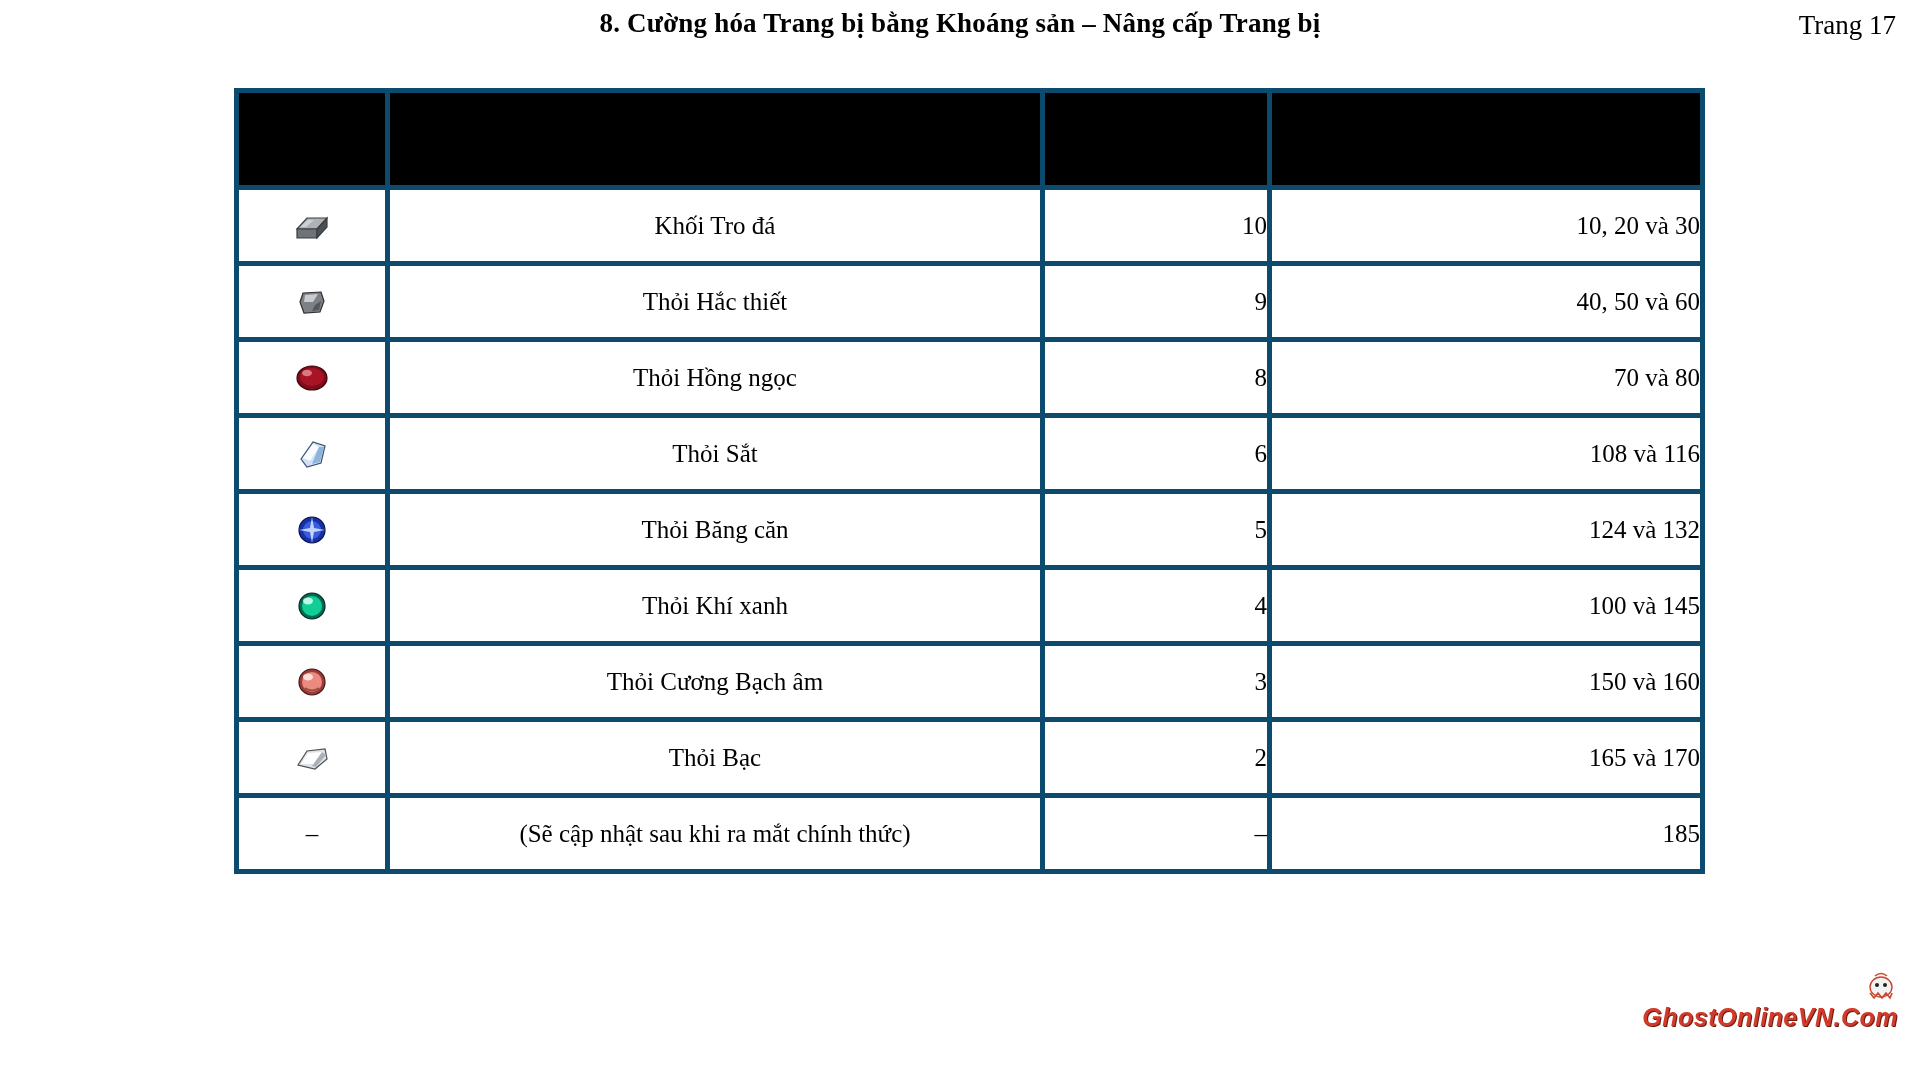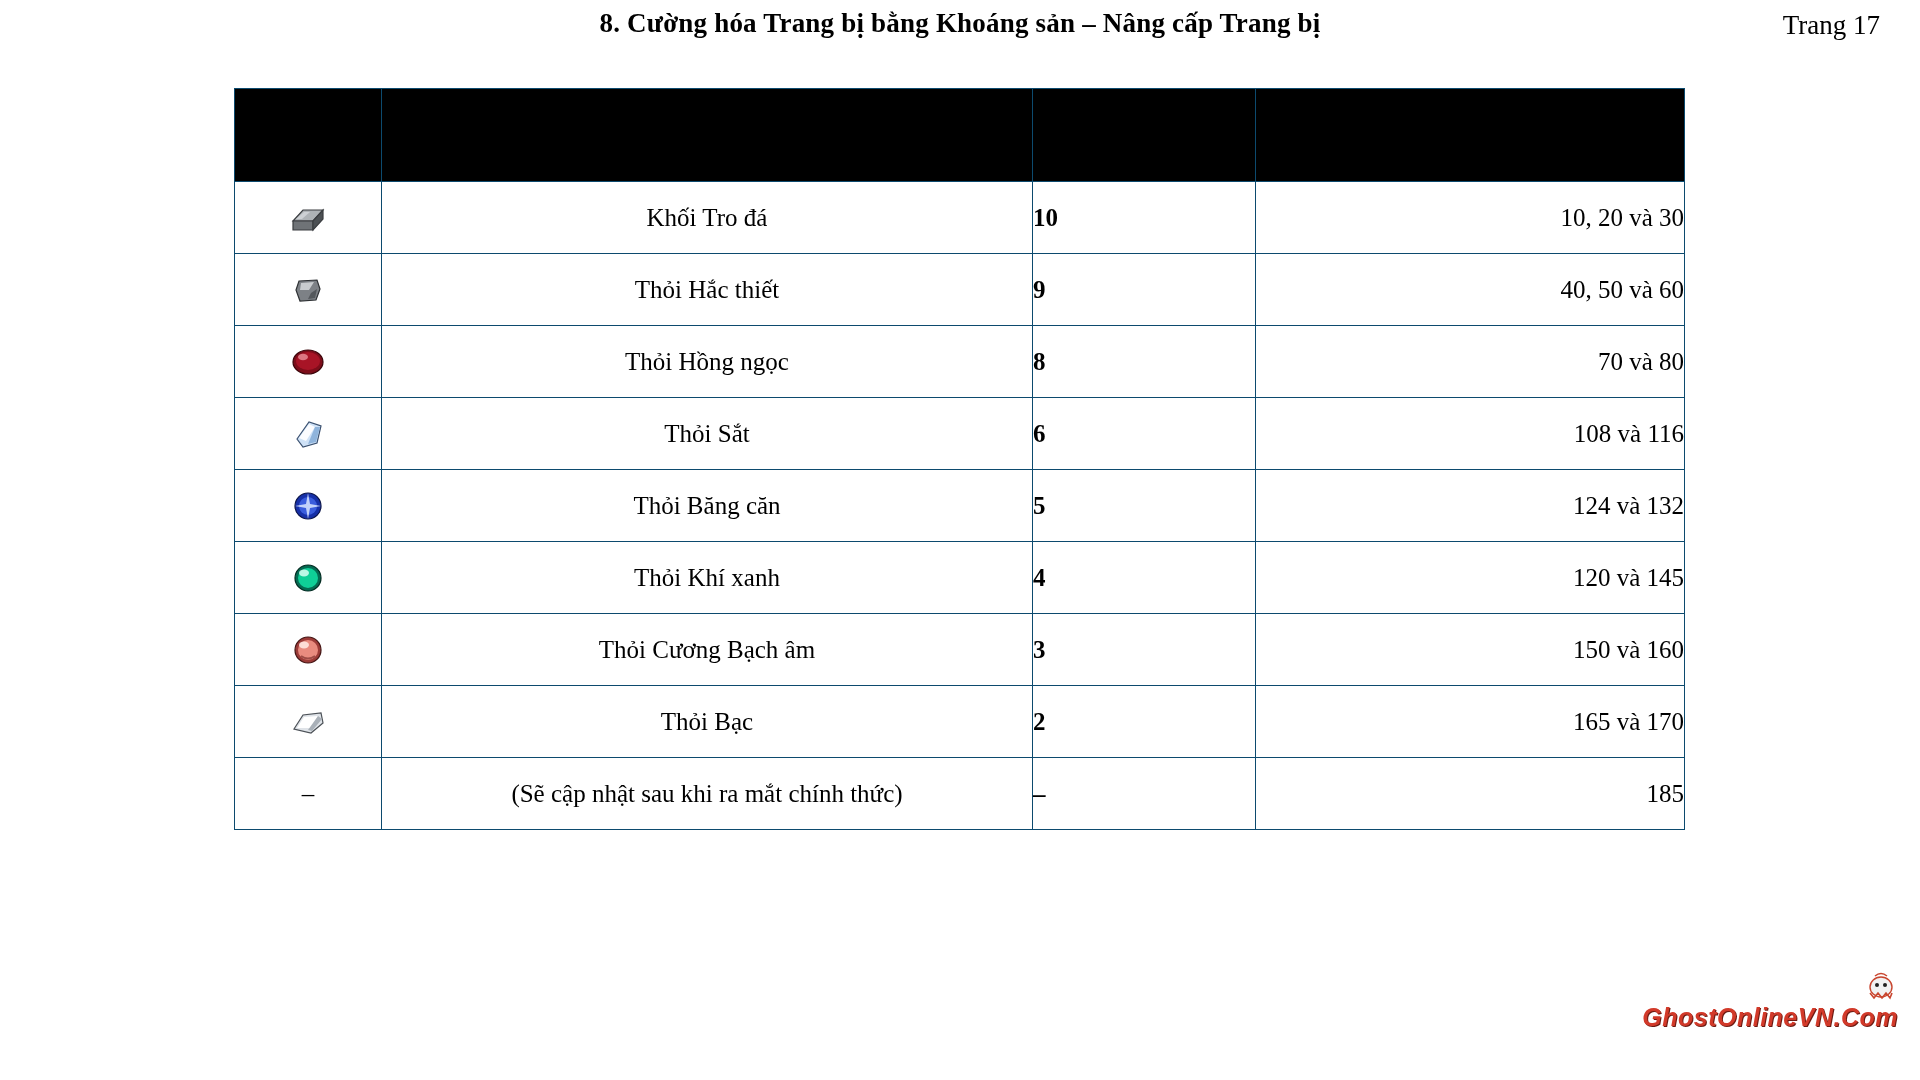--- a/index.html
+++ b/index.html
@@ -35,21 +35,21 @@
     text-align: center;
     font-size: 27px;
     font-weight: bold;
     color: #000000;
     letter-spacing: 0.2px;
     white-space: nowrap;
   }
 
   .page-number {
     position: absolute;
-    right: 40px;
+    right: 24px;
     top: 2px;
     font-size: 27px;
     color: #000000;
     white-space: nowrap;
   }
 
   
   .table-wrap {
     position: absolute;
     left: 234px;
@@ -58,21 +58,21 @@
   }
 
   table.mineral-table {
     border-collapse: collapse;
     table-layout: fixed;
     width: 1446px;
   }
 
   table.mineral-table td,
   table.mineral-table th {
-    border: 1px solid #0c4a6e;
+    border: 5px solid #0c4a6e;
     padding: 0;
     color: #000000;
   }
 
   thead tr {
     background: #000000;
   }
 
   thead th {
     background: #000000;
@@ -102,21 +102,21 @@
   td.icon-cell {
     text-align: center;
     vertical-align: middle;
   }
 
   td.name-cell {
     text-align: center;
     padding: 0 12px;
   }
 
-  td.rank-cell { text-align: left; font-weight: bold; }
+  td.rank-cell { text-align: right; }
   td.level-cell { text-align: right; }
 
   
   .ico {
     display: inline-block;
     width: 42px;
     height: 42px;
     vertical-align: middle;
     position: relative;
   }
@@ -258,21 +258,21 @@
             <span class="ico">
               <svg width="42" height="42" viewBox="0 0 42 42">
                 <circle cx="21" cy="21" r="13" fill="#046b52" stroke="#022a20" stroke-width="1.2"></circle>
                 <circle cx="21" cy="21" r="10" fill="#0fcf97"></circle>
                 <ellipse cx="17" cy="16" rx="5" ry="3.4" fill="#d9fff2" opacity="0.85"></ellipse>
               </svg>
             </span>
           </td>
           <td class="name-cell">Thỏi Khí xanh</td>
           <td class="rank-cell">4</td>
-          <td class="level-cell">120 và 145</td>
+          <td class="level-cell">100 và 145</td>
         </tr>
 
         <tr>
           <td class="icon-cell">
             <span class="ico">
               <svg width="42" height="42" viewBox="0 0 42 42">
                 <circle cx="21" cy="21" r="13" fill="#9c3b38" stroke="#431514" stroke-width="1.2"></circle>
                 <circle cx="21" cy="21" r="10" fill="#e98b7f"></circle>
                 <ellipse cx="17" cy="16" rx="5" ry="3.4" fill="#ffe6e0" opacity="0.9"></ellipse>
                 <path d="M14 27 Q21 32 28 27" stroke="#6d2220" stroke-width="2" fill="none" opacity="0.6"></path>

